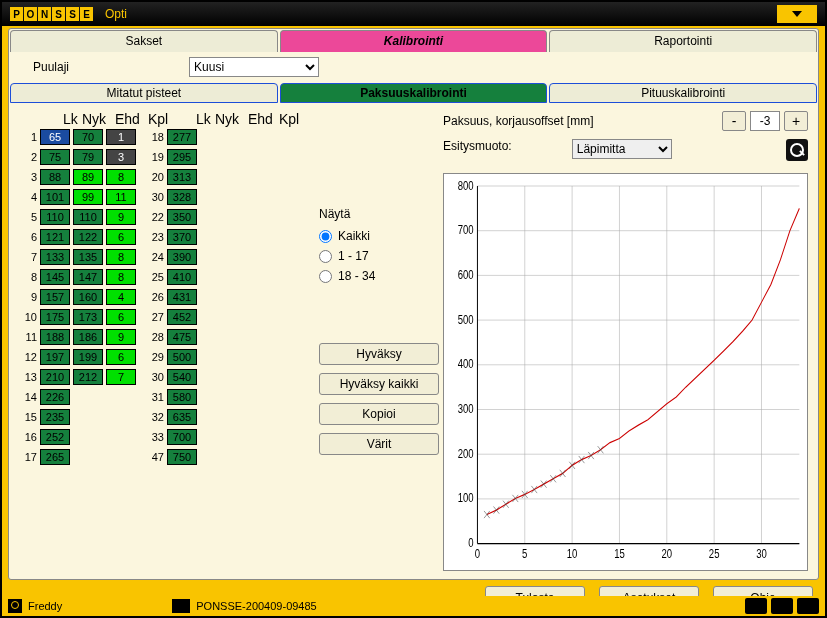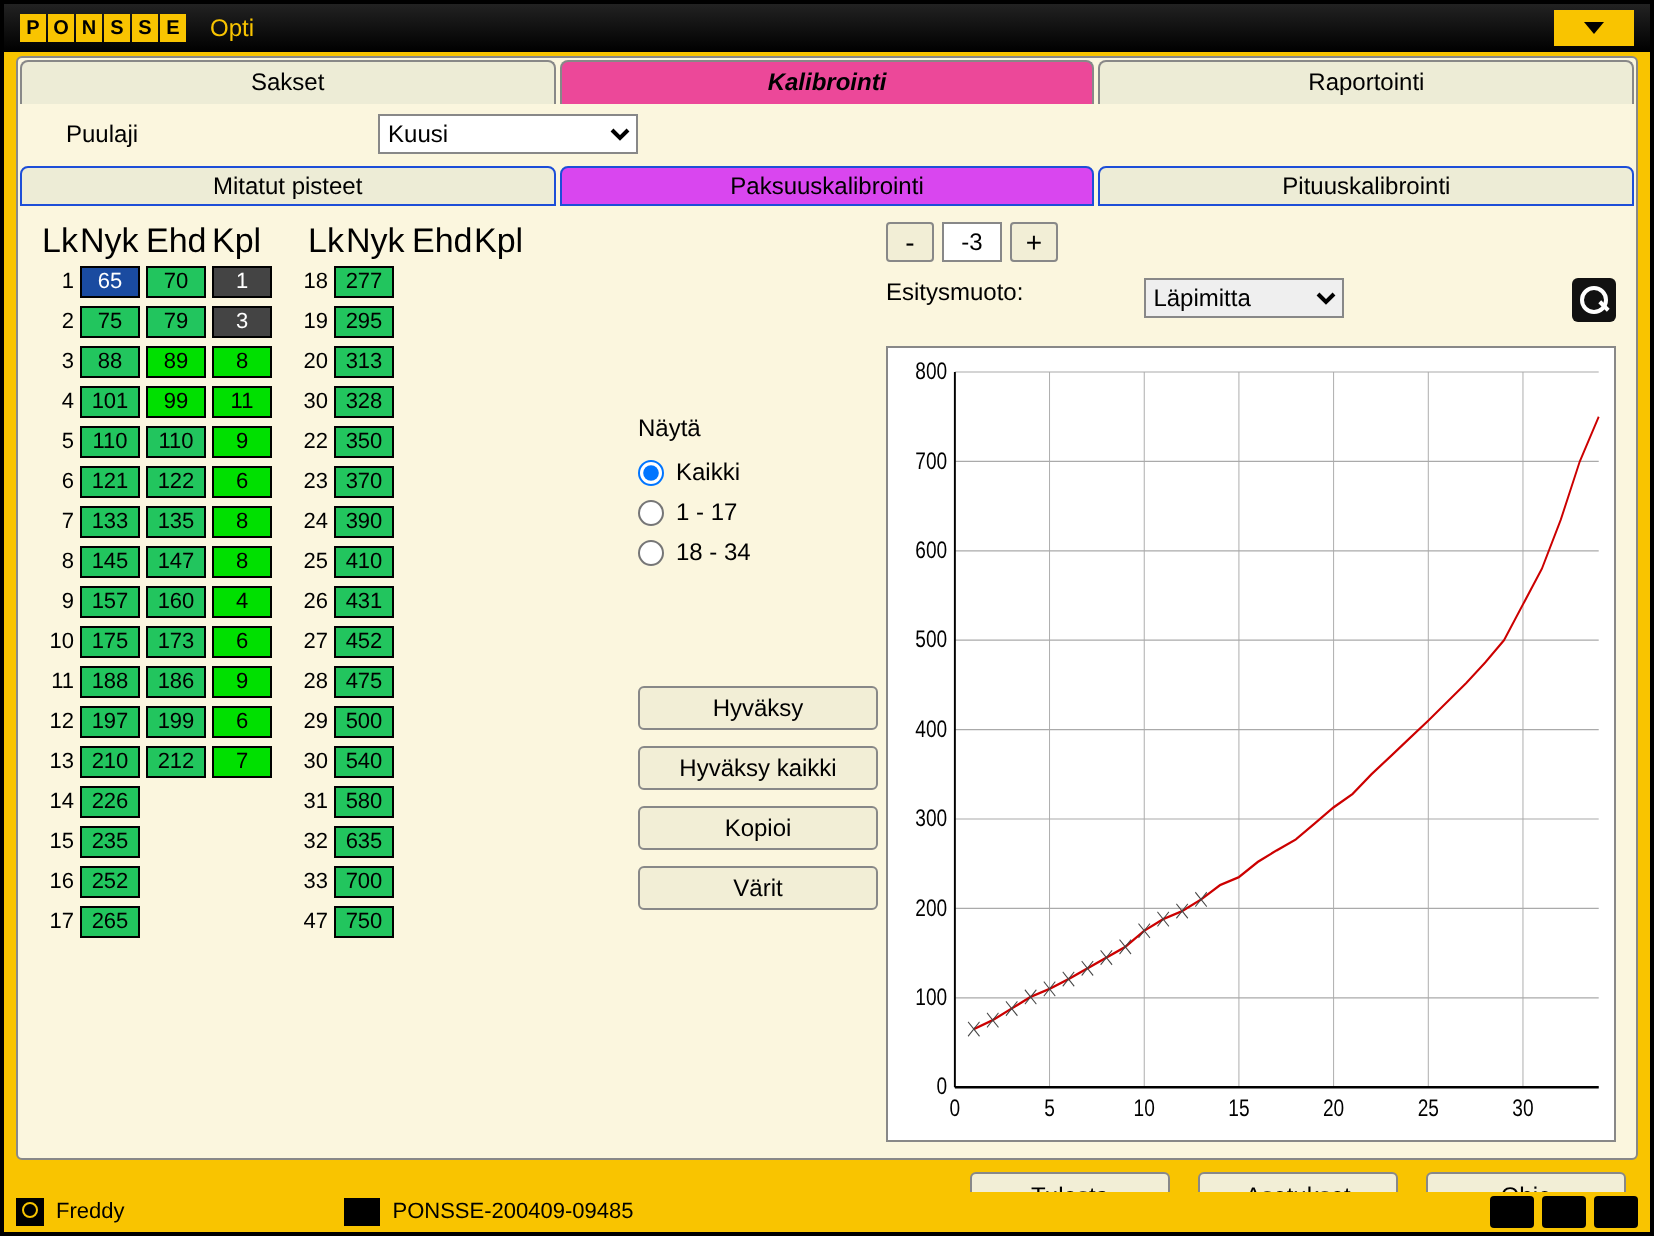--- a/index.html
+++ b/index.html
@@ -16,40 +16,40 @@
 
 .main-tabs { display:flex; }
 .main-tab { flex:1; height:22px; background:#edecd6; border:1px solid #888; border-bottom:none; text-align:center; font-size:12px; line-height:20px; cursor:pointer; position:relative; top:1px; border-radius:4px 4px 0 0; margin:0 1px; }
 .main-tab.active { font-weight:bold; background:#ec4899; z-index:2;font-style:italic; }
 
 .species-row { display:flex; align-items:center; padding:6px 24px; font-size:12px; }
 .species-row select { width:130px; margin-left:120px; height:20px; font-size:12px; background:#fff; border:1px solid #888; }
 
 .sub-tabs { display:flex; }
 .sub-tab { flex:1; height:20px; background:#edecd6; border:1px solid #1d4ed8; text-align:center; font-size:12px; line-height:18px; cursor:pointer; border-radius:4px 4px 0 0; margin:0 1px; }
-.sub-tab.active { font-weight:normal; background:#d946ef; }
+.sub-tab.active { font-weight:bold; background:#15803d; }
 
 .panel-body { position:absolute; top:78px; left:2px; right:2px; bottom:2px; display:flex; }
 
 .left-pane { width:308px; padding:4px 6px 4px 10px; }
-.cols-header { display:flex; font-size:17px; gap:3px; margin-bottom:1px; }
+.cols-header { display:flex; font-size:14px; gap:3px; margin-bottom:1px;margin-left:42px; }
 .cols-header span:nth-child(1){width:16px;}
 .cols-header span:nth-child(2){width:30px;}
 .cols-header span:nth-child(3){width:30px;}
 .cols-header span:nth-child(4){width:30px;}
 .cols-header span:nth-child(5){width:12px;}
 .cols-header span:nth-child(6){width:16px;}
 .cols-header span:nth-child(7){width:30px;}
 .cols-header span:nth-child(8){width:28px;}
 .cols-header span:nth-child(9){width:28px;}
 .tbl { display:flex; }
 .col-group { display:flex; flex-direction:column; gap:3px; }
 .trow { display:flex; align-items:center; gap:3px; font-size:11px; height:17px; }
 .lk { width:16px; text-align:right; }
-.cell { width:30px; height:16px; border:1px solid #000; background:#22c55e; text-align:center; font-size:11px; line-height:15px; }
+.cell { width:30px; height:16px; border:1px solid #000; background:#15803d; text-align:center; font-size:11px; line-height:15px; }
 .cell.sel { background:#1a4ba0; color:#fff; }
 .cell.green { background:#00e000; }
 .cell.dark { background:#444; color:#fff; }
 .gap12 { width:12px; }
 
 .mid-pane { width:120px; padding-top:100px; font-size:12px; }
 .mid-pane .grp-title { margin-bottom:8px; }
 .radio-row { display:flex; align-items:center; gap:6px; margin:6px 0; font-size:12px; }
 .radio-row input { margin:0; }
 .btns { margin-top:60px; display:flex; flex-direction:column; gap:8px; }
@@ -320,20 +320,21 @@
       <div class="btns">
         <button class="btn">Hyväksy</button>
         <button class="btn">Hyväksy kaikki</button>
         <button class="btn">Kopioi</button>
         <button class="btn">Värit</button>
       </div>
     </div>
 
     <div class="right-pane">
       <div class="offset-row">
+        <span class="lbl">Paksuus, korjausoffset [mm]</span>
         <button class="sbtn">-</button>
         <div class="offval">-3</div>
         <button class="sbtn">+</button>
       </div>
       <div class="present-row">
         <span>Esitysmuoto:</span>
         <select><option>Läpimitta</option></select>
         <div class="zoom-icon"></div>
       </div>
       <div class="chart-box">

